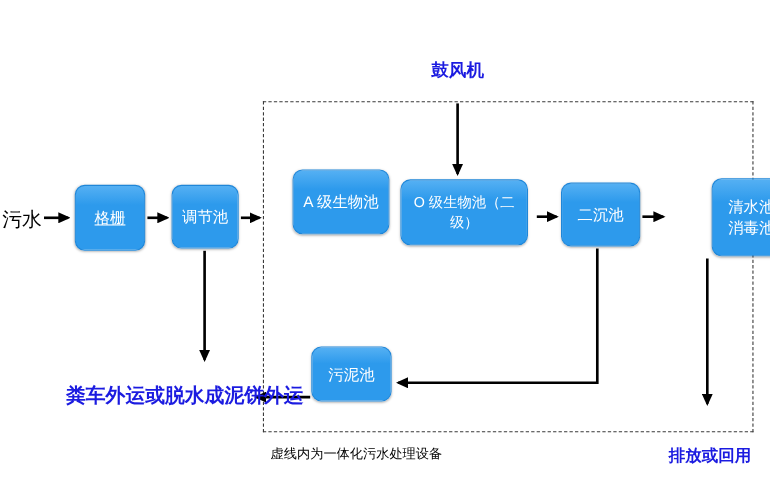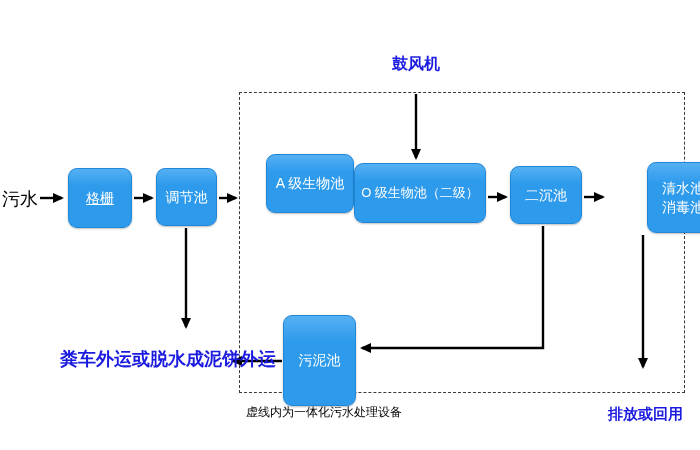--- a/index.html
+++ b/index.html
@@ -73,30 +73,30 @@
   </div>
 
   <div class="node" style="left:156px; top:168px; width:61px; height:58px;">
     <span>调节池</span>
   </div>
 
   <div class="node" style="left:240px; top:154px; width:88px; height:59px;margin-left:26px;">
     <span>A 级生物池</span>
   </div>
 
-  <div class="node small-text" style="left:354px; top:163px; width:132px; height:60px;">
+  <div class="node small-text" style="left:364px; top:163px; width:116px; height:60px;">
     <span>O 级生物池（二级）</span>
   </div>
 
   <div class="node" style="left:510px; top:166px; width:72px; height:58px;">
     <span>二沉池</span>
   </div>
 
   <div class="node" style="left:607px; top:162px; width:72px; height:71px;margin-left:40px;">
     <span>清水池</span>
     <span>消毒池</span>
   </div>
 
-  <div class="node" style="left:283px; top:315px; width:73px; height:91px;">
+  <div class="node" style="left:283px; top:315px; width:73px; height:50px;">
     <span>污泥池</span>
   </div>
 
 </div>
 
 </body></html>

